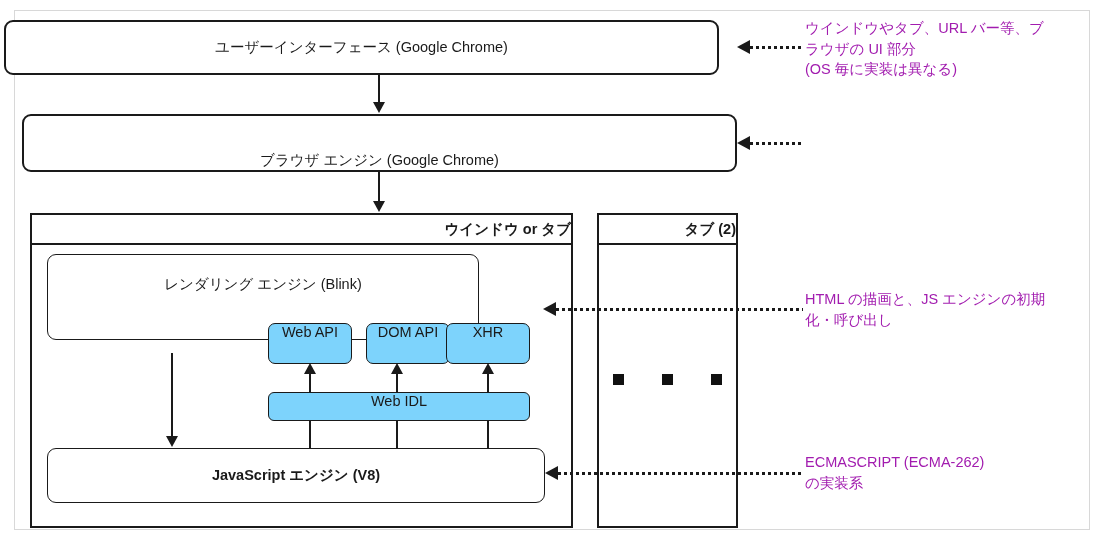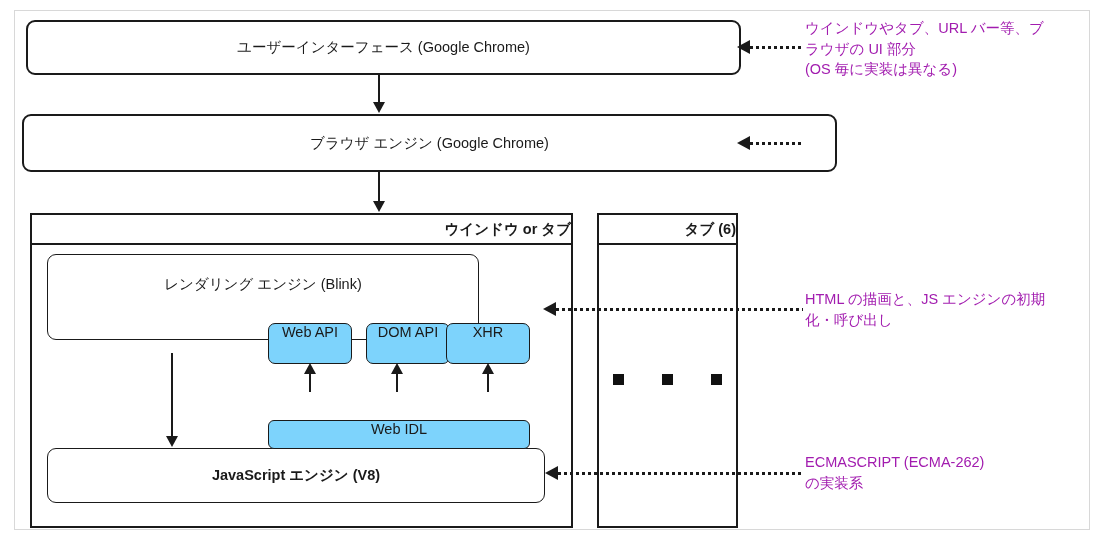--- a/index.html
+++ b/index.html
@@ -25,22 +25,22 @@
     position: absolute;
     border: 2px solid #1a1a1a;
     border-radius: 9px;
     background: #ffffff;
     display: flex;
     align-items: center;
     justify-content: center;
     font-size: 14.5px;
     text-align: center;
   }
-  .box-ui { left: 26px; top: 20px; width: 715px; height: 55px; }
-  .box-browser-engine { left: 22px; top: 114px; width: 815px; height: 58px; }
+  .box-ui { left: 4px; top: 20px; width: 715px; height: 55px; }
+  .box-browser-engine { left: 22px; top: 114px; width: 715px; height: 58px; align-items: flex-end; }
   .box-rendering {
     left: 47px; top: 254px; width: 432px; height: 86px;
     border-width: 1.5px;
     align-items: flex-start; padding-top: 20px;
   }
   .box-js { left: 47px; top: 448px; width: 498px; height: 55px; border-width: 1.5px; font-weight: bold; }
   
   .container-box {
     position: absolute;
     border: 2px solid #1a1a1a;
@@ -60,21 +60,21 @@
     border: 1.5px solid #1a1a1a;
     border-radius: 7px;
     background: #7dd3fc;
     display: flex; justify-content: center;
     font-size: 14.5px;
     z-index: 3;
   }
   .box-webapi { left: 268px; top: 323px; width: 84px; height: 41px; }
   .box-domapi { left: 355px; top: 323px; width: 84px; height: 41px; margin-left: 11px; }
   .box-xhr    { left: 446px; top: 323px; width: 84px; height: 41px; }
-  .box-webidl { left: 268px; top: 392px; width: 262px; height: 29px; border-radius: 6px; margin-top: 28px; }
+  .box-webidl { left: 268px; top: 392px; width: 262px; height: 29px; border-radius: 6px; }
   
   .vline { position: absolute; width: 2px; background: #1a1a1a; z-index: 2; }
   .vl-ui-be   { left: 378px; top: 75px;  height: 30px; }
   .vl-be-win  { left: 378px; top: 172px; height: 31px; }
   .vl-rend-js { left: 171px; top: 353px; height: 85px; }
   .vl-up1 { left: 309px; top: 372px; height: 20px; }
   .vl-up2 { left: 396px; top: 372px; height: 20px; }
   .vl-up3 { left: 487px; top: 372px; height: 20px; }
   .vl-dn1 { left: 309px; top: 420px; height: 28px; }
   .vl-dn2 { left: 396px; top: 420px; height: 28px; }
@@ -137,21 +137,21 @@
   </div>
 
   <div class="container-box box-window">
     <div class="container-header">
       <span>ウインドウ or タブ</span>
     </div>
   </div>
 
   <div class="container-box box-tab">
     <div class="container-header">
-      <span>タブ (6)</span>
+      <span>タブ (2)</span>
     </div>
     <div class="tab-dots">
       <div class="sq"></div>
       <div class="sq"></div>
       <div class="sq"></div>
     </div>
   </div>
 
   <div class="rbox box-rendering">
     <span>レンダリング エンジン (Blink)</span>

